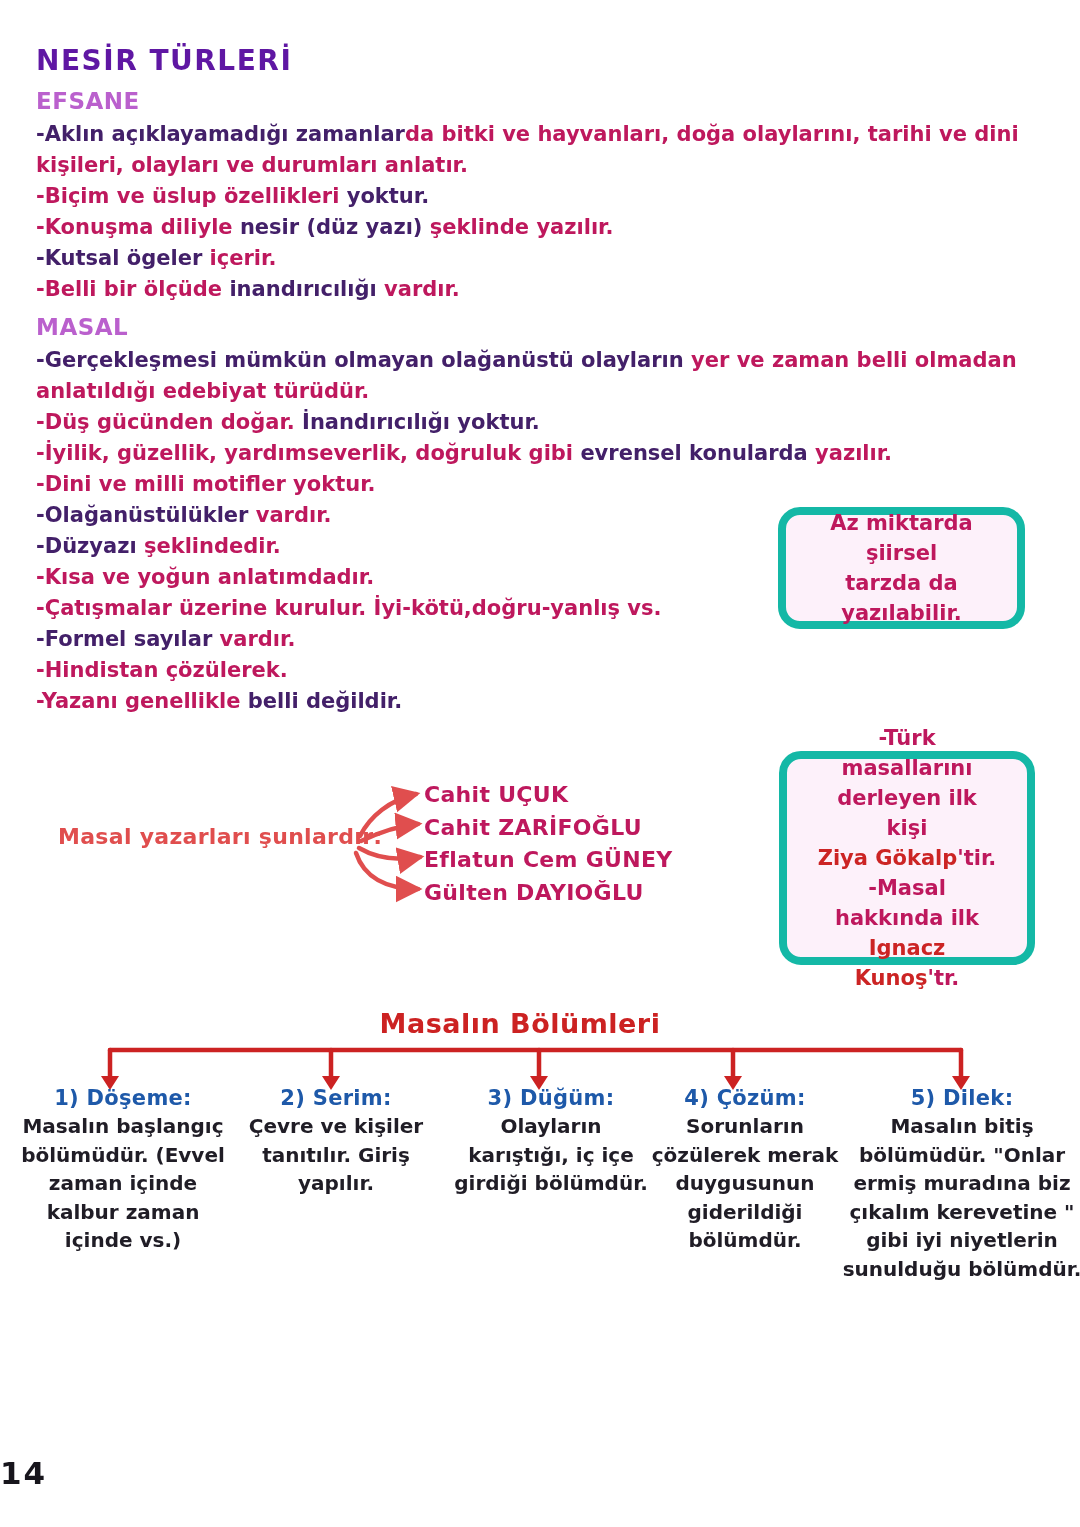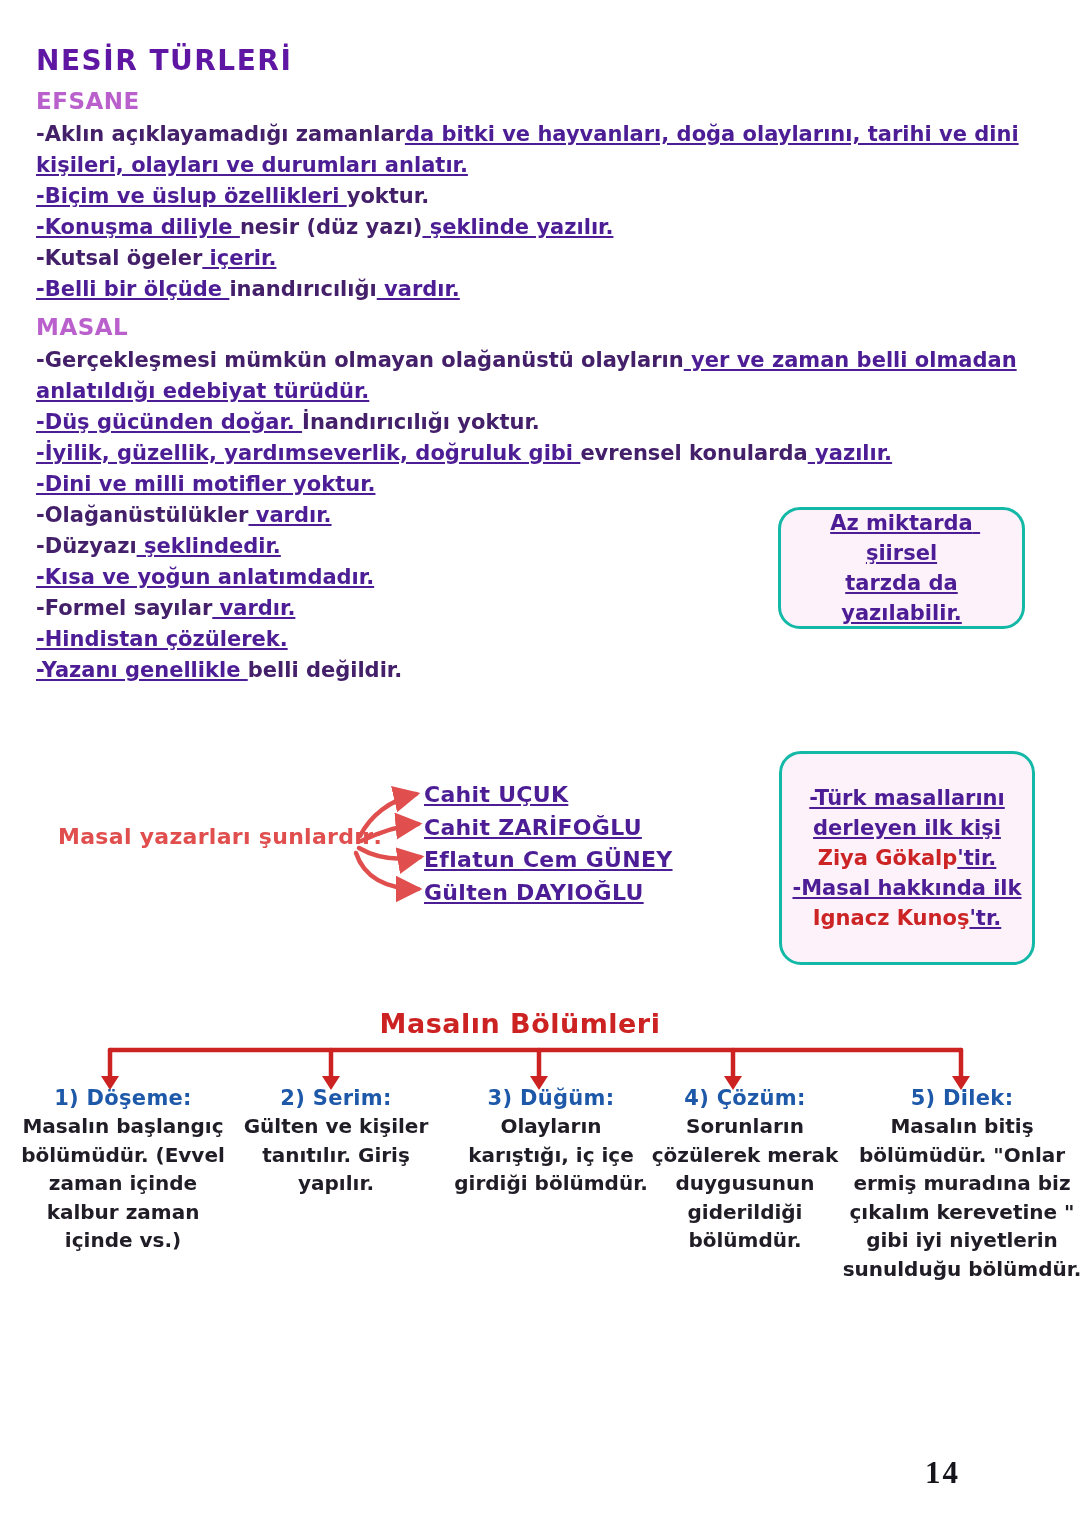--- a/index.html
+++ b/index.html
@@ -16,29 +16,29 @@
     position:absolute;left:36px;top:44px;
     font-size:28px;letter-spacing:1.5px;color:#5f17a3;
   }
   .sub-heading{font-size:23px;color:#ba60cd;letter-spacing:.5px;margin:0 0 5px 0;}
 
   
   .notes-block{position:absolute;left:36px;width:1010px;}
   .efsane-block{top:88px;}
   .masal-block{top:314px;}
   .line{margin:0;font-size:21px;line-height:31px;white-space:pre-wrap;}
-  .ink{color:#4c1d95;text-decoration:underline;}
+  .ink{color:#be185d;}
   .purple{color:#432069;}
   .red{color:#cc2424;}
 
   
   .note-box{
-    position:absolute;background:#fdf1fa;border:3px solid #14b8a6;border-radius:22px;
+    position:absolute;background:#fdf1fa;border:8px solid #14b8a6;border-radius:22px;
     display:flex;flex-direction:column;align-items:center;justify-content:center;
-    text-align:center;box-sizing:border-box;padding:8px 10px;
+    text-align:center;box-sizing:border-box;padding:8px 28px;
   }
   .note-box .line{font-size:21px;line-height:30px;}
   .box-poetic{left:778px;top:507px;width:247px;height:122px;}
   .box-facts{left:779px;top:751px;width:256px;height:214px;}
 
   
   .writers-label{
     position:absolute;left:58px;top:824px;font-size:22px;color:#e04e4e;letter-spacing:.3px;
   }
   .writers-list{position:absolute;left:424px;top:779px;}
@@ -54,22 +54,22 @@
   .tale-col{position:absolute;top:1086px;text-align:center;}
   .tale-col .col-title{font-size:21px;color:#1e59a9;margin-bottom:2px;letter-spacing:.3px;}
   .tale-col .col-body{font-size:20px;line-height:28.5px;color:#201d26;}
   .col-1{left:12px;width:222px;}
   .col-2{left:240px;width:192px;}
   .col-3{left:452px;width:198px;}
   .col-4{left:644px;width:202px;}
   .col-5{left:840px;width:244px;}
 
   .page-number{
-    position:absolute;left:0;top:1455px;width:960px;text-align:right;
-    font-size:31px;color:#17151c;letter-spacing:2px;font-family:Liberation Serif, serif;
+    position:absolute;left:0;top:1455px;width:960px;text-align:left;
+    font-size:31px;color:#17151c;letter-spacing:2px;
   }
 </style>
 </head>
 <body>
 
 <div class="page">
 
   <div class="main-title">NESİR TÜRLERİ</div>
 
   <div class="notes-block efsane-block">
@@ -88,20 +88,21 @@
     <p class="sub-heading">MASAL</p>
     <div>
         <p class="line"><span class="purple">-Gerçekleşmesi mümkün olmayan olağanüstü olayların</span><span class="ink"> yer ve zaman belli olmadan</span></p>
         <p class="line"><span class="ink">anlatıldığı edebiyat türüdür.</span></p>
         <p class="line"><span class="ink">-Düş gücünden doğar. </span><span class="purple">İnandırıcılığı yoktur.</span></p>
         <p class="line"><span class="ink">-İyilik, güzellik, yardımseverlik, doğruluk gibi </span><span class="purple">evrensel konularda</span><span class="ink"> yazılır.</span></p>
         <p class="line"><span class="ink">-Dini ve milli motifler yoktur.</span></p>
         <p class="line"><span class="purple">-Olağanüstülükler</span><span class="ink"> vardır.</span></p>
         <p class="line"><span class="purple">-Düzyazı</span><span class="ink"> şeklindedir.</span></p>
         <p class="line"><span class="ink">-Kısa ve yoğun anlatımdadır.</span></p>
+        <p class="line"><span class="ink">-Çatışmalar üzerine kurulur. İyi-kötü,doğru-yanlış vs.</span></p>
         <p class="line"><span class="purple">-Formel sayılar</span><span class="ink"> vardır.</span></p>
         <p class="line"><span class="ink">-Hindistan çözülerek.</span></p>
         <p class="line"><span class="ink">-Yazanı genellikle </span><span class="purple">belli değildir.</span></p>
       </div>
   </div>
 
   <div class="note-box box-poetic">
     <div>
         <p class="line"><span class="ink">Az miktarda şiirsel</span></p>
         <p class="line"><span class="ink">tarzda da</span></p>
@@ -159,21 +160,21 @@
       <path d="M 961 50 L 952 36 L 970 36 Z"></path>
     </g>
   </svg>
 
   <div class="tale-col col-1">
     <div class="col-title">1) Döşeme:</div>
     <div class="col-body">Masalın başlangıç bölümüdür. (Evvel zaman içinde kalbur zaman içinde vs.)</div>
   </div>
   <div class="tale-col col-2">
     <div class="col-title">2) Serim:</div>
-    <div class="col-body">Gülten ve kişiler tanıtılır. Giriş yapılır.</div>
+    <div class="col-body">Çevre ve kişiler tanıtılır. Giriş yapılır.</div>
   </div>
   <div class="tale-col col-3">
     <div class="col-title">3) Düğüm:</div>
     <div class="col-body">Olayların karıştığı, iç içe girdiği bölümdür.</div>
   </div>
   <div class="tale-col col-4">
     <div class="col-title">4) Çözüm:</div>
     <div class="col-body">Sorunların çözülerek merak duygusunun giderildiği bölümdür.</div>
   </div>
   <div class="tale-col col-5">

